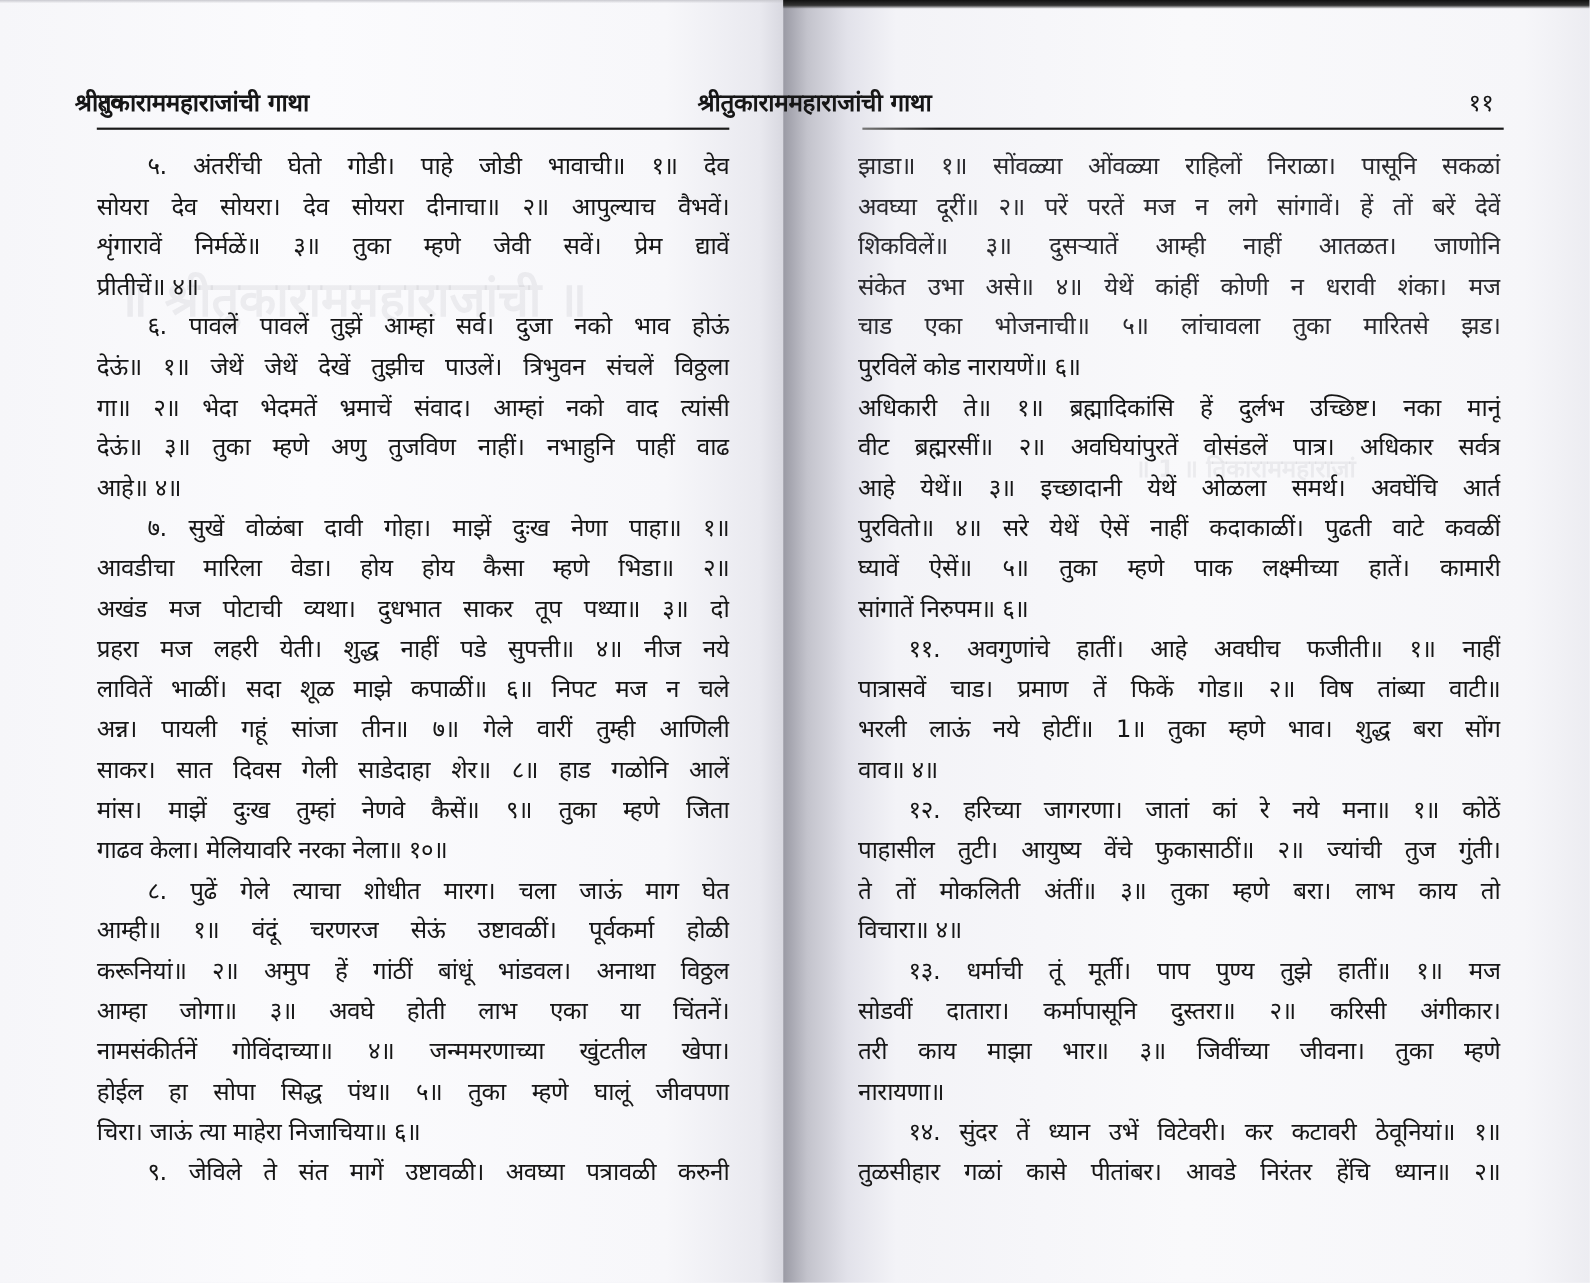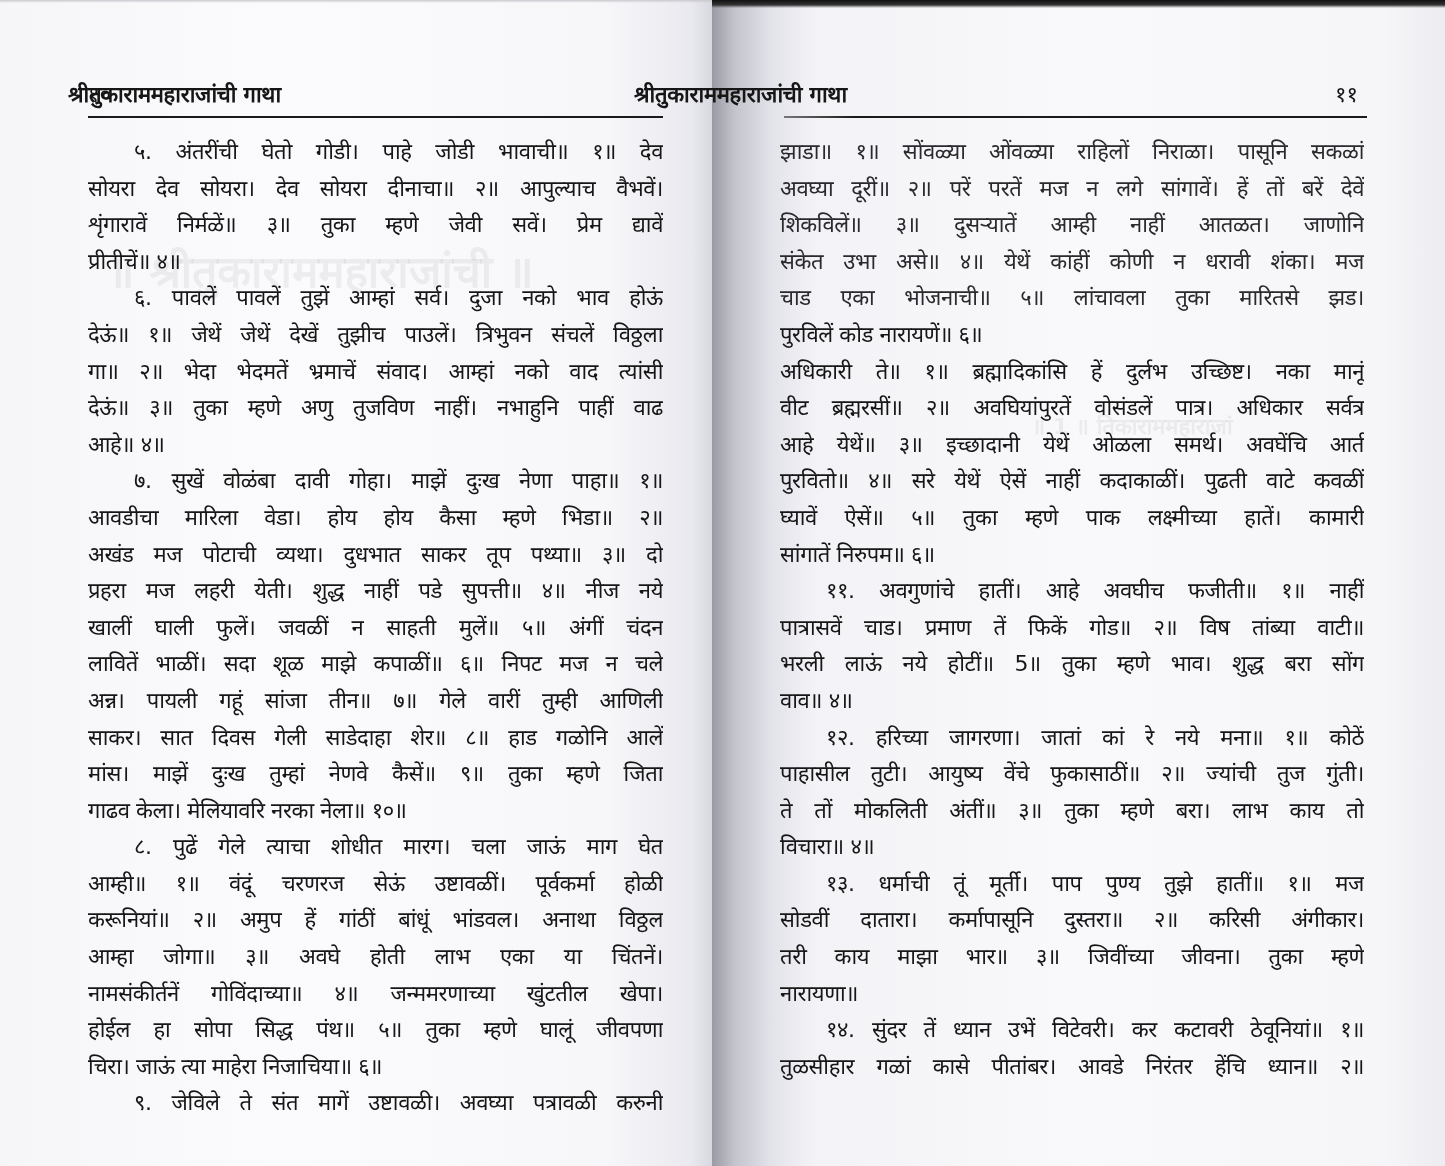--- a/index.html
+++ b/index.html
@@ -87,21 +87,20 @@
     <div class="line last">प्रीतीचें॥ ४॥</div>
     <div class="line indent">६. पावलें पावलें तुझें आम्हां सर्व। दुजा नको भाव होऊं</div>
     <div class="line">देऊं॥ १॥ जेथें जेथें देखें तुझीच पाउलें। त्रिभुवन संचलें विठ्ठला</div>
     <div class="line">गा॥ २॥ भेदा भेदमतें भ्रमाचें संवाद। आम्हां नको वाद त्यांसी</div>
     <div class="line">देऊं॥ ३॥ तुका म्हणे अणु तुजविण नाहीं। नभाहुनि पाहीं वाढ</div>
     <div class="line last">आहे॥ ४॥</div>
     <div class="line indent">७. सुखें वोळंबा दावी गोहा। माझें दुःख नेणा पाहा॥ १॥</div>
     <div class="line">आवडीचा मारिला वेडा। होय होय कैसा म्हणे भिडा॥ २॥</div>
     <div class="line">अखंड मज पोटाची व्यथा। दुधभात साकर तूप पथ्या॥ ३॥ दो</div>
     <div class="line">प्रहरा मज लहरी येती। शुद्ध नाहीं पडे सुपत्ती॥ ४॥ नीज नये</div>
-    <div class="line">खालीं घाली फुलें। जवळीं न साहती मुलें॥ ५॥ अंगीं चंदन</div>
     <div class="line">लावितें भाळीं। सदा शूळ माझे कपाळीं॥ ६॥ निपट मज न चले</div>
     <div class="line">अन्न। पायली गहूं सांजा तीन॥ ७॥ गेले वारीं तुम्ही आणिली</div>
     <div class="line">साकर। सात दिवस गेली साडेदाहा शेर॥ ८॥ हाड गळोनि आलें</div>
     <div class="line">मांस। माझें दुःख तुम्हां नेणवे कैसें॥ ९॥ तुका म्हणे जिता</div>
     <div class="line last">गाढव केला। मेलियावरि नरका नेला॥ १०॥</div>
     <div class="line indent">८. पुढें गेले त्याचा शोधीत मारग। चला जाऊं माग घेत</div>
     <div class="line">आम्ही॥ १॥ वंदूं चरणरज सेऊं उष्टावळीं। पूर्वकर्मा होळी</div>
     <div class="line">करूनियां॥ २॥ अमुप हें गांठीं बांधूं भांडवल। अनाथा विठ्ठल</div>
     <div class="line">आम्हा जोगा॥ ३॥ अवघे होती लाभ एका या चिंतनें।</div>
     <div class="line">नामसंकीर्तनें गोविंदाच्या॥ ४॥ जन्ममरणाच्या खुंटतील खेपा।</div>
@@ -129,21 +128,21 @@
     <div class="line shadowed">चाड एका भोजनाची॥ ५॥ लांचावला तुका मारितसे झड।</div>
     <div class="line last">पुरविलें कोड नारायणें॥ ६॥</div>
     <div class="line">अधिकारी ते॥ १॥ ब्रह्मादिकांसि हें दुर्लभ उच्छिष्ट। नका मानूं</div>
     <div class="line">वीट ब्रह्मरसीं॥ २॥ अवघियांपुरतें वोसंडलें पात्र। अधिकार सर्वत्र</div>
     <div class="line">आहे येथें॥ ३॥ इच्छादानी येथें ओळला समर्थ। अवघेंचि आर्त</div>
     <div class="line">पुरवितो॥ ४॥ सरे येथें ऐसें नाहीं कदाकाळीं। पुढती वाटे कवळीं</div>
     <div class="line">घ्यावें ऐसें॥ ५॥ तुका म्हणे पाक लक्ष्मीच्या हातें। कामारी</div>
     <div class="line last">सांगातें निरुपम॥ ६॥</div>
     <div class="line indent">११. अवगुणांचे हातीं। आहे अवघीच फजीती॥ १॥ नाहीं</div>
     <div class="line">पात्रासवें चाड। प्रमाण तें फिकें गोड॥ २॥ विष तांब्या वाटी॥</div>
-    <div class="line">भरली लाऊं नये होटीं॥ 5॥ तुका म्हणे भाव। शुद्ध बरा सोंग</div>
+    <div class="line">भरली लाऊं नये होटीं॥ 1॥ तुका म्हणे भाव। शुद्ध बरा सोंग</div>
     <div class="line last">वाव॥ ४॥</div>
     <div class="line indent">१२. हरिच्या जागरणा। जातां कां रे नये मना॥ १॥ कोठें</div>
     <div class="line">पाहासील तुटी। आयुष्य वेंचे फुकासाठीं॥ २॥ ज्यांची तुज गुंती।</div>
     <div class="line">ते तों मोकलिती अंतीं॥ ३॥ तुका म्हणे बरा। लाभ काय तो</div>
     <div class="line last">विचारा॥ ४॥</div>
     <div class="line indent">१३. धर्माची तूं मूर्ती। पाप पुण्य तुझे हातीं॥ १॥ मज</div>
     <div class="line">सोडवीं दातारा। कर्मापासूनि दुस्तरा॥ २॥ करिसी अंगीकार।</div>
     <div class="line">तरी काय माझा भार॥ ३॥ जिवींच्या जीवना। तुका म्हणे</div>
     <div class="line last">नारायणा॥</div>
     <div class="line indent">१४. सुंदर तें ध्यान उभें विटेवरी। कर कटावरी ठेवूनियां॥ १॥</div>

